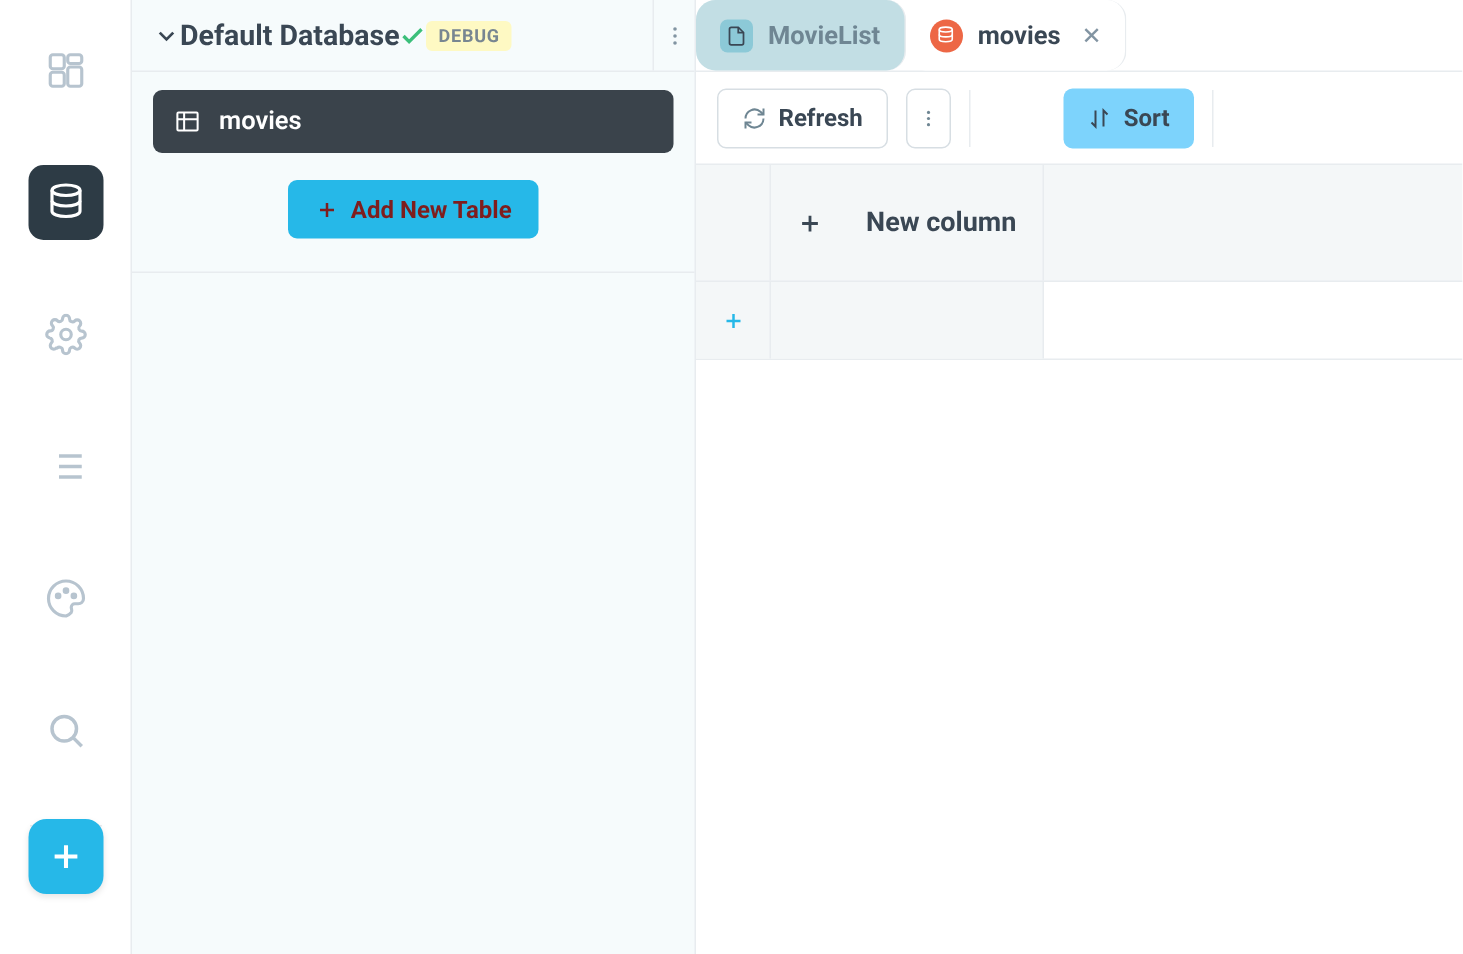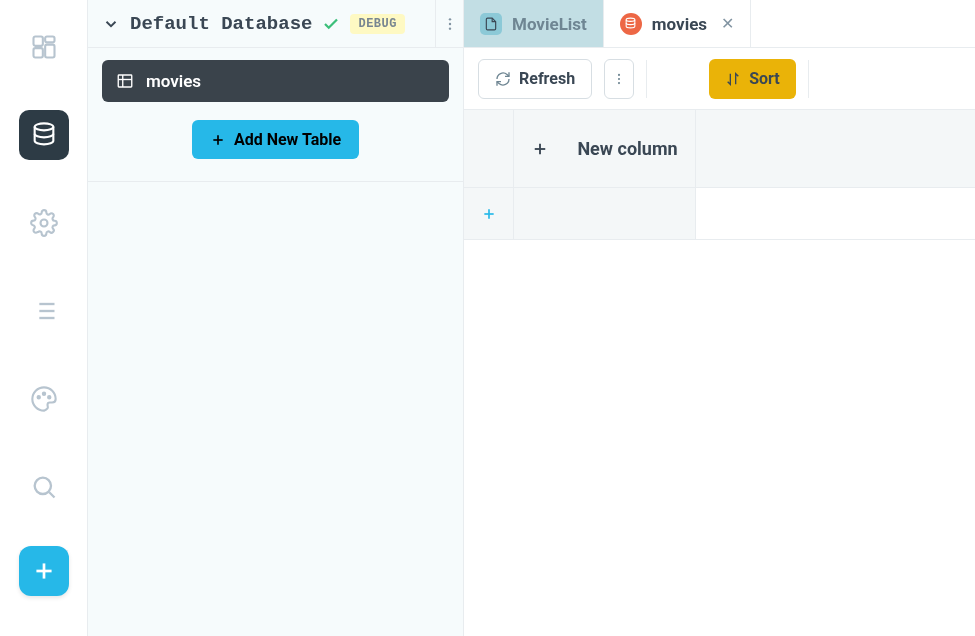--- a/index.html
+++ b/index.html
@@ -66,23 +66,21 @@
       display: flex;
       flex-direction: column;
       background: #f6fbfc;
     }
     .db-header {
       height: 48px;
       display: flex;
       align-items: center;
       padding: 0 14px;
       border-bottom: 1px solid #e8ecef;
-      gap: 10px;
       position: relative;
-      font-family: Liberation Mono, monospace;
     }
     .db-header .title {
       font-size: 19px;
       font-weight: 700;
       color: #3a4754;
     }
     .db-header .debug-pill {
       background: #fef9c3;
       color: #788691;
       font-size: 12px;
@@ -125,21 +123,21 @@
       font-family: inherit;
       font-weight: 700;
       font-size: 16px;
       display: inline-flex;
       align-items: center;
       gap: 8px;
       border-radius: 6px;
     }
     .btn-primary {
       background: #26b8e8;
-      color: #000000;
+      color: #7f1d1d;
       padding: 10px 18px;
     }
     .btn-soft {
       background: #d9eef2;
       color: #3a4754;
       padding: 10px 18px;
     }
     .panel-divider {
       height: 1px;
       background: #e8ecef;
@@ -166,20 +164,21 @@
     }
     .tab {
       display: flex;
       align-items: center;
       gap: 10px;
       padding: 0 16px;
       font-size: 17px;
       font-weight: 700;
       cursor: pointer;
       border-right: 1px solid #e8ecef;
+      border-radius: 13px;
     }
     .tab.inactive {
       background: #c2dee4;
       color: #6f8693;
     }
     .tab.active {
       background: #fff;
       color: #3a4754;
     }
     .tab .doc-icon-wrap { width: 22px; height: 22px; display:flex; align-items:center; justify-content:center; border-radius:5px; }
@@ -202,21 +201,21 @@
       border-radius: 6px;
       display: inline-flex;
       align-items: center;
       gap: 8px;
       font-size: 16px;
       font-weight: 700;
       padding: 0 16px;
       cursor: pointer;
     }
     .tool-outline { border: 1px solid #d7dee3; background:#fff; color:#3a4754; }
-    .tool-soft { background:#eab308; color:#3a4754; border:none; }
+    .tool-soft { background:#7dd3fc; color:#3a4754; border:none; }
     .tool-kebab { width:30px; padding:0; justify-content:center; }
     .tool-divider { width:1px; height:38px; background:#e8ecef; flex-shrink:0; }
     .tool-spacer { flex: 0 0 38px; }
     .grid {
       position: relative;
       flex: 1;
       background: #fff;
     }
     .header-row {
       height: 78px;

